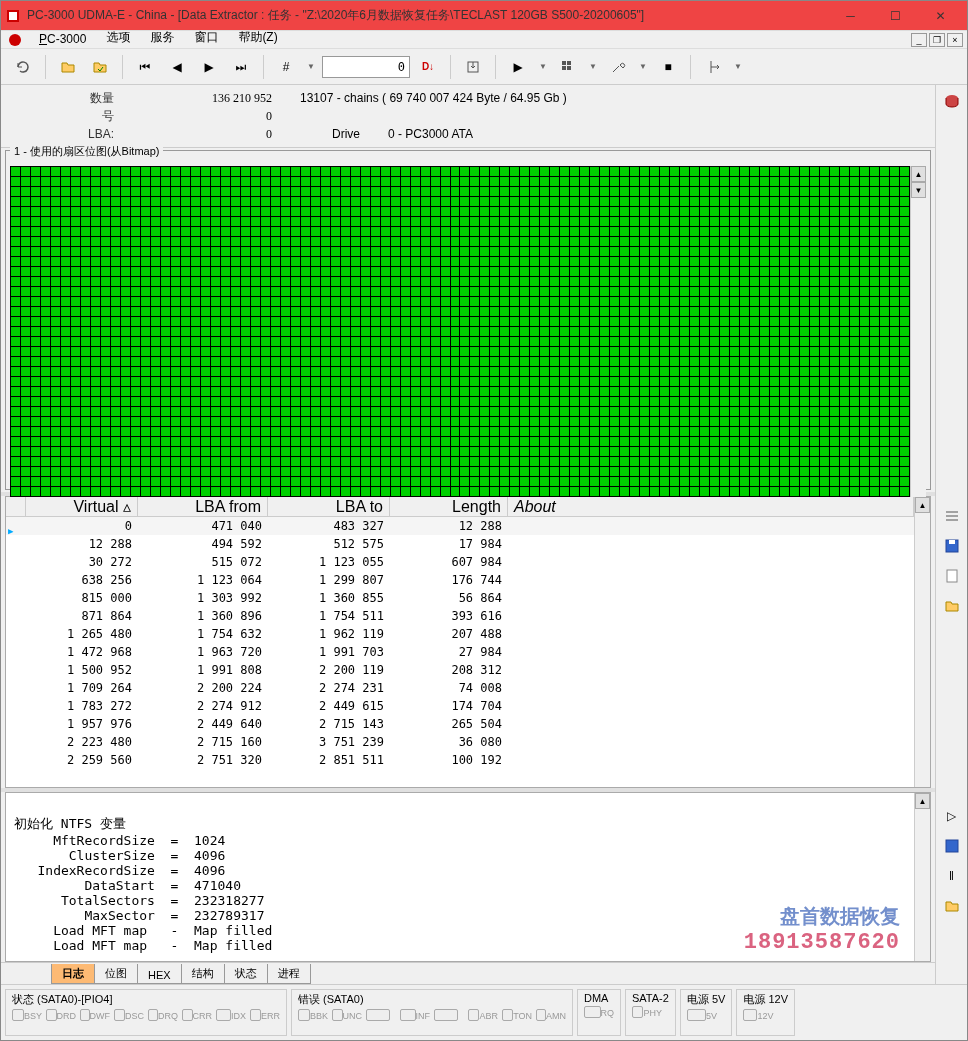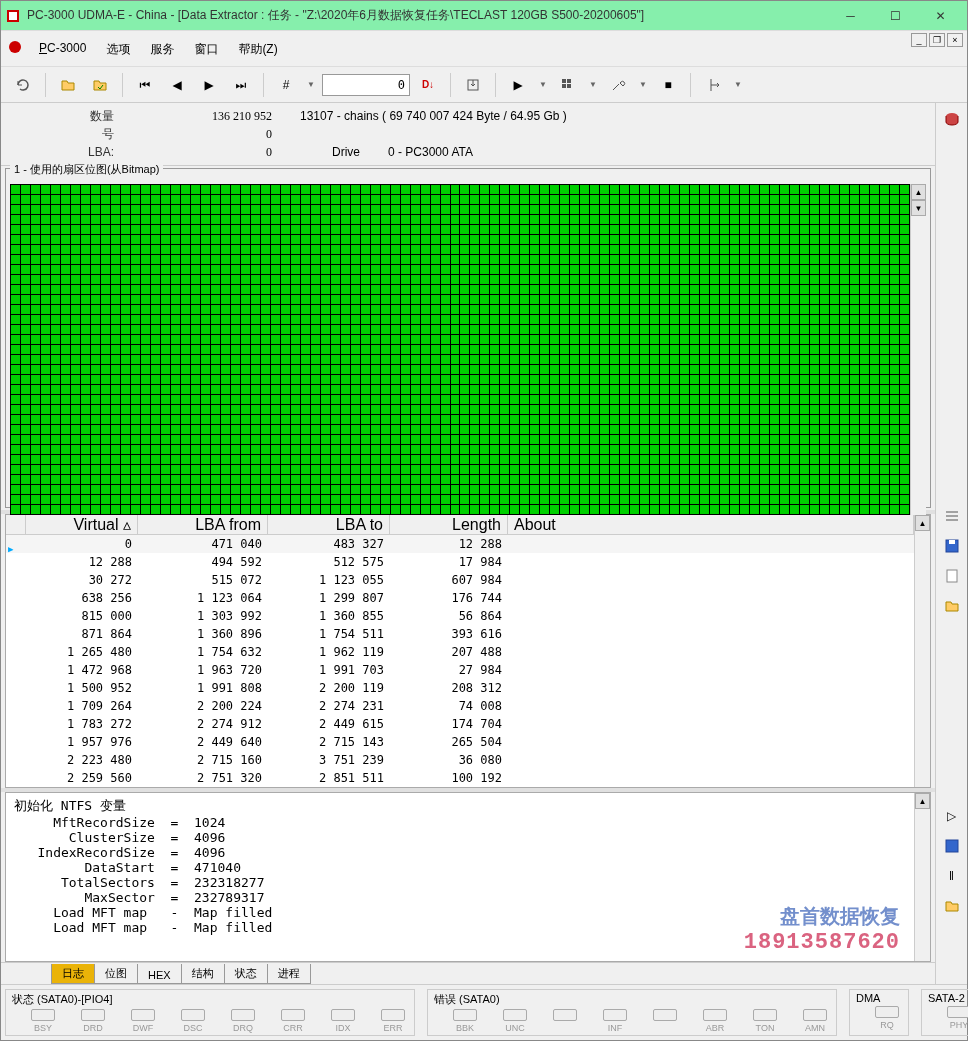--- a/index.html
+++ b/index.html
@@ -1,23 +1,23 @@
 <!DOCTYPE html>
 <html><head>
 <meta charset="utf-8">
 <style>
 * { box-sizing: border-box; margin: 0; padding: 0; }
 body { font-family: "Microsoft YaHei", Tahoma, sans-serif; font-size: 12px; background: #1e90ff; overflow: hidden; }
 .window { width: 968px; height: 1041px; background: #f0f0f0; display: flex; flex-direction: column; border: 1px solid #888; }
-.titlebar { height: 30px; background: #86efac; display: flex; align-items: center; padding: 0 4px; border-bottom: 1px solid #ddd; }
+.titlebar { height: 30px; background: #ef4444; display: flex; align-items: center; padding: 0 4px; border-bottom: 1px solid #ddd; }
 .titlebar .icon { width: 16px; height: 16px; margin-right: 6px; }
 .titlebar .title { flex: 1; color: #333; font-size: 12px; white-space: nowrap; overflow: hidden; }
 .winbtns { display: flex; }
 .winbtn { width: 45px; height: 28px; display: flex; align-items: center; justify-content: center; color: #333; }
-.menubar { height: 36px; background: #f0f0f0; display: flex; align-items: flex-start; padding: 8px 6px; gap: 4px; border-bottom: 1px solid #ddd; position: relative; }
+.menubar { height: 18px; background: #f0f0f0; display: flex; align-items: flex-end; padding: 0 6px; gap: 4px; border-bottom: 1px solid #ddd; position: relative; }
 .menubar .logo { width: 16px; height: 16px; margin-right: 4px; }
 .menubar .mitem { padding: 2px 8px; }
 .menubar .mitem u { text-decoration: underline; }
 .mdi-btns { position: absolute; right: 4px; top: 2px; display: flex; gap: 2px; }
 .mdi-btn { width: 16px; height: 14px; border: 1px solid #999; background: #f0f0f0; font-size: 9px; display: flex; align-items: center; justify-content: center; }
 .toolbar { height: 36px; background: #f0f0f0; display: flex; align-items: center; padding: 4px 8px; gap: 4px; border-bottom: 1px solid #ccc; }
 .tbtn { width: 28px; height: 28px; border: 1px solid transparent; display: flex; align-items: center; justify-content: center; }
 .tsep { width: 1px; height: 24px; background: #ccc; margin: 0 4px; }
 .tcombo { width: 88px; height: 22px; border: 1px solid #999; background: #fff; display: flex; align-items: center; justify-content: flex-end; padding: 0 4px; font-family: monospace; }
 .tdrop { width: 14px; height: 28px; display: flex; align-items: center; justify-content: center; font-size: 8px; color: #666; }
@@ -45,40 +45,40 @@
 .thead { display: flex; background: #f0f0f0; border-bottom: 1px solid #ccc; height: 20px; }
 .th { border-right: 1px solid #ccc; padding: 2px 6px; font-size: 16px; display: flex; align-items: center; }
 .th.r { justify-content: flex-end; }
 .tbody { flex: 1; overflow-y: auto; font-family: monospace; font-size: 12px; }
 .trow { display: flex; height: 18px; align-items: center; }
 .trow:first-child { background: #f5f5f5; }
 .trow:first-child .tcell:first-child::before { content: "▶"; color: #00aaff; font-size: 9px; position: absolute; left: 2px; }
 .tcell { padding: 0 6px; text-align: right; position: relative; white-space: pre; }
 .table-scroll { width: 16px; background: #f0f0f0; border-left: 1px solid #ccc; }
 .log-section { height: 170px; display: flex; margin: 0 4px; border: 1px solid #aaa; background: #fff; position: relative; }
-.log-text { flex: 1; padding: 4px 8px; font-family: monospace; font-size: 13px; white-space: pre; overflow: hidden; }
+.log-text { flex: 1; padding: 22px 8px; font-family: monospace; font-size: 13px; white-space: pre; overflow: hidden; }
 .log-scroll { width: 16px; background: #f0f0f0; border-left: 1px solid #ccc; }
 .watermark { position: absolute; right: 30px; bottom: 6px; color: #5b7cc4; font-size: 20px; font-weight: bold; text-align: right; opacity: 0.85; pointer-events: none; }
 .watermark .phone { color: #d4486a; font-size: 22px; letter-spacing: 1px; font-family: Liberation Mono, monospace; }
 .tabs { height: 22px; display: flex; align-items: flex-end; padding: 0 4px 0 50px; gap: 0; border-top: 1px solid #ccc; background: #f0f0f0; }
 .tab { padding: 2px 10px; border: 1px solid #999; border-top: none; background: #f0f0f0; font-size: 11px; margin-right: -1px; }
-.tab.active { background: #eab308; font-weight: normal; }
-.statusbar { height: 56px; background: #f0f0f0; border-top: 1px solid #ccc; display: flex; padding: 4px; gap: 12px; }
+.tab.active { background: #fdba74; font-weight: bold; }
+.statusbar { height: 56px; background: #f0f0f0; border-top: 1px solid #ccc; display: flex; padding: 4px; gap: 4px; }
 .status-group { border: 1px solid #ccc; padding: 2px 6px; display: flex; flex-direction: column; }
 .status-group .sgtitle { font-size: 11px; margin-bottom: 2px; }
 .status-leds { display: flex; gap: 4px; }
-.led-item { display: flex; flex-direction: column; align-items: center; width: 30px; margin-left: 16px; }
+.led-item { display: flex; flex-direction: row; align-items: center; width: 30px; }
 .led { width: 24px; height: 12px; border: 1px solid #aaa; background: #eee; border-radius: 2px; }
 .led-lbl { font-size: 9px; color: #999; margin-top: 2px; }
 .c1 { width: 20px; }
 .c2 { width: 112px; }
 .c3 { width: 130px; }
 .c4 { width: 122px; }
 .c5 { width: 118px; }
-.c6 { flex: 1; text-align: left; }
+.c6 { flex: 1; text-align: left; font-style: italic; }
 svg { width: 16px; height: 16px; }
 </style>
 </head>
 <body>
 
 <div class="window">
 
   <div class="titlebar">
     <svg class="icon">
         <rect x="2" y="2" width="12" height="12" fill="#c00"></rect>

